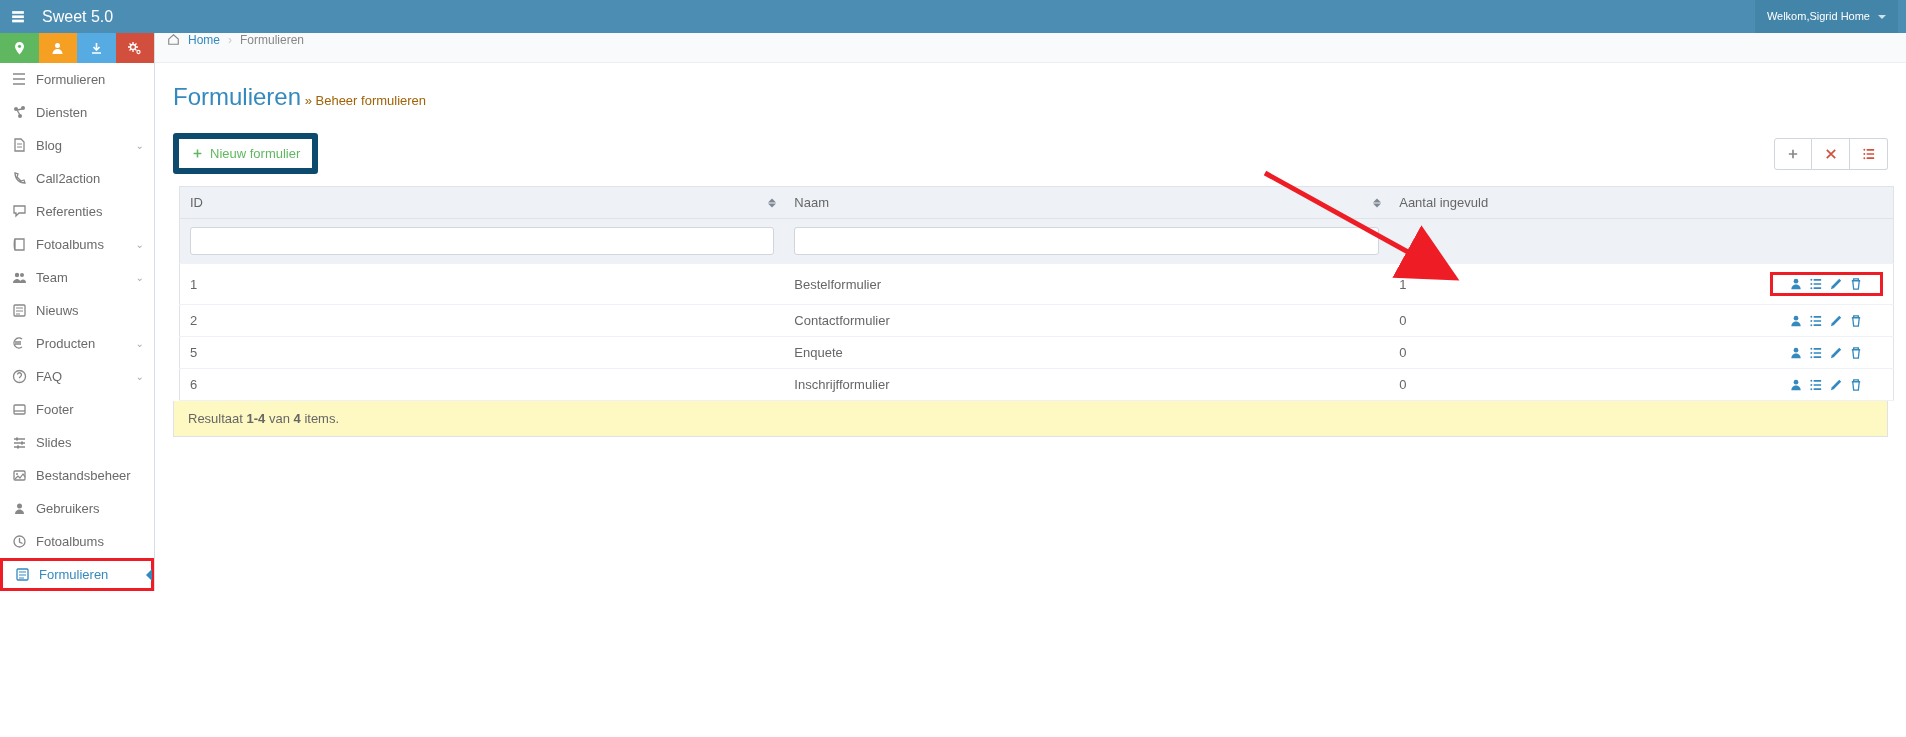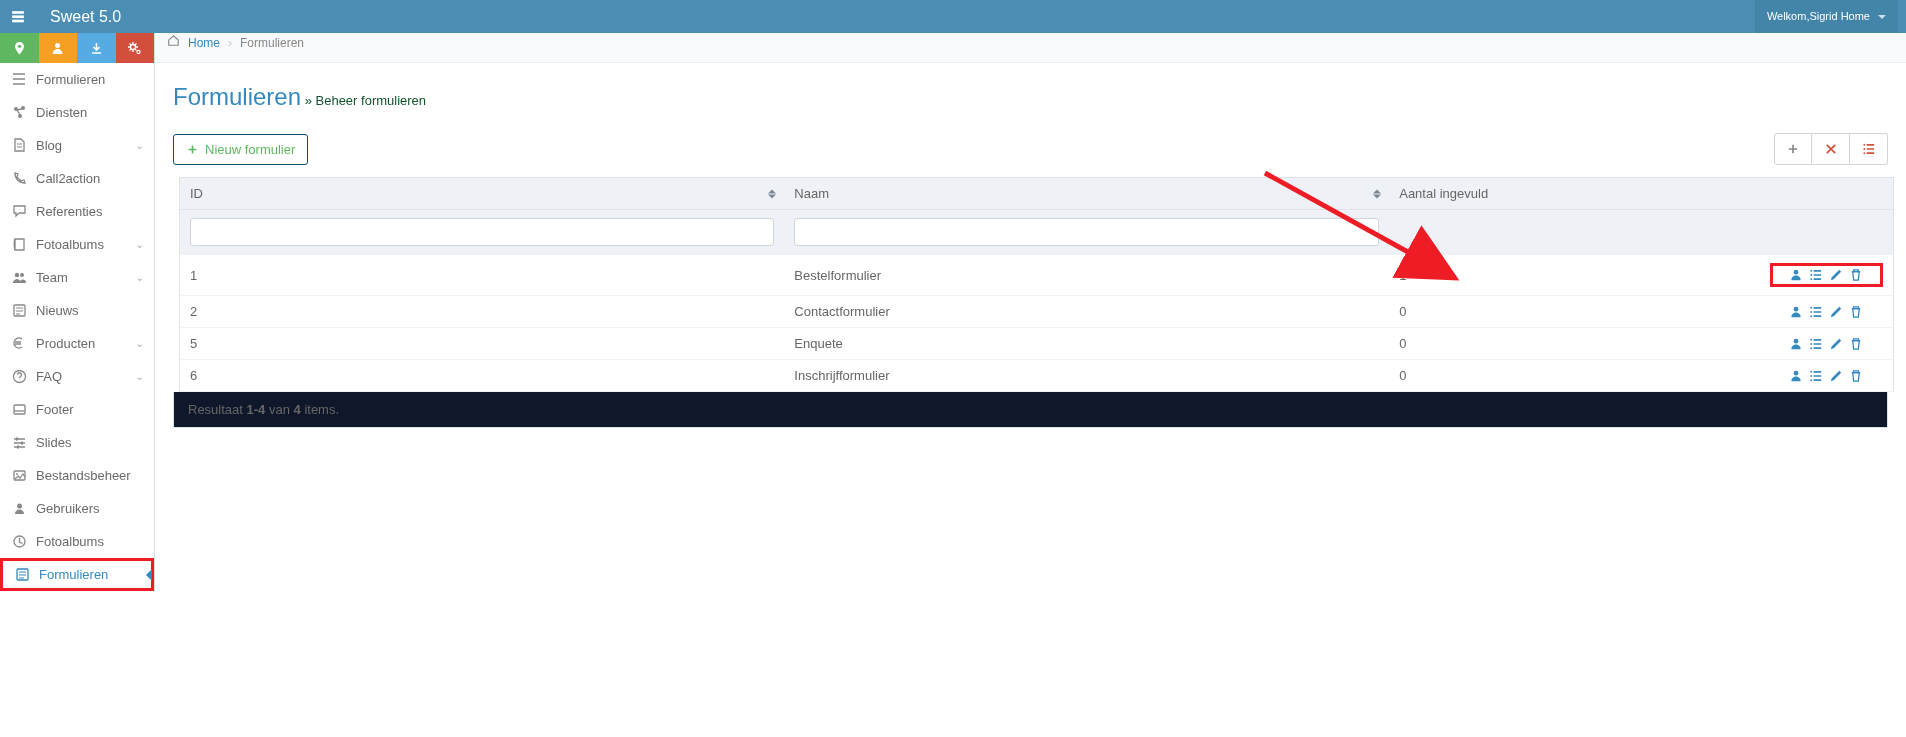--- a/index.html
+++ b/index.html
@@ -1,18 +1,18 @@
 <!DOCTYPE html>
 <html><head>
 <meta charset="utf-8">
 <style>
 * { box-sizing: border-box; margin: 0; padding: 0; }
 body { font-family: "Helvetica Neue", Arial, sans-serif; font-size: 13px; color: #555; background: #fff; }
 .topbar { height: 33px; background: #4b8db3; display: flex; align-items: center; justify-content: space-between; padding: 0 8px; color: #fff; }
-.topbar-left { display: flex; align-items: center; gap: 18px; text-align: center; }
+.topbar-left { display: flex; align-items: center; gap: 10px; text-align: center; }
 .brand { font-size: 16px; font-weight: 400; margin-left: 4px; }
 .brand-icon { display: inline-flex; align-items: center; }
 .topbar-right { background: #4384a9; height: 33px; display: flex; align-items: center; padding: 0 12px; font-size: 11px; line-height: 1.25; gap: 8px; cursor: pointer; }
 .topbar-user { display: flex; flex-direction: row; }
 .caret-down { width: 0; height: 0; border-left: 4px solid transparent; border-right: 4px solid transparent; border-top: 4px solid #cde2ee; }
 .layout { display: flex; }
 .sidebar { width: 155px; border-right: 1px solid #d7dde4; background: #fff; }
 .sidebar-btnrow { display: flex; height: 30px; }
 .sbbtn { flex: 1; display: flex; align-items: center; justify-content: center; color: #fff; cursor: pointer; }
 .sbbtn.green { background: #5fb85f; }
@@ -21,28 +21,28 @@
 .sbbtn.red { background: #d24f3d; }
 .nav-item { display: flex; align-items: center; height: 33px; padding: 0 10px; color: #6a6a6a; cursor: pointer; position: relative; }
 .nav-item .ni-icon { width: 18px; display: inline-flex; align-items: center; justify-content: center; color: #888; }
 .nav-item .ni-label { margin-left: 8px; flex: 1; }
 .nav-item .ni-caret { color: #aaa; font-size: 10px; }
 .nav-item.active { color: #3489bf; }
 .nav-item.active .ni-icon { color: #3489bf; }
 .nav-item.active::after { content: ""; position: absolute; right: -1px; top: 50%; transform: translateY(-50%); width: 0; height: 0; border-top: 6px solid transparent; border-bottom: 6px solid transparent; border-right: 6px solid #3489bf; }
 .sidebar-highlight { border: 3px solid #ee1c25; }
 .main { flex: 1; padding: 0; }
-.breadcrumb-row { height: 30px; background: #f9fafb; border-bottom: 1px solid #eceef2; display: flex; align-items: flex-end; padding: 12px 12px; color: #888; font-size: 12px; gap: 8px; }
+.breadcrumb-row { height: 30px; background: #f9fafb; border-bottom: 1px solid #eceef2; display: flex; align-items: flex-start; padding: 0 12px; color: #888; font-size: 12px; gap: 8px; }
 .breadcrumb-row a { color: #3489bf; text-decoration: none; }
 .breadcrumb-row .sep { color: #ccc; }
 .page-hdr { padding: 20px 18px 10px 18px; }
 .page-title { font-size: 24px; color: #3489bf; font-weight: 400; }
-.page-sub { font-size: 13px; color: #14532d; }
+.page-sub { font-size: 13px; color: #a16207; }
 .toolbar-row { display: flex; justify-content: space-between; align-items: center; padding: 12px 18px; }
-.btn { border: 1px solid #0c4a6e; background: #fff; border-radius: 3px; padding: 7px 12px; font-size: 13px; cursor: pointer; display: inline-flex; align-items: center; gap: 6px; }
+.btn { border: 6px solid #0c4a6e; background: #fff; border-radius: 3px; padding: 7px 12px; font-size: 13px; cursor: pointer; display: inline-flex; align-items: center; gap: 6px; }
 .btn-new { color: #5fb85f; }
 .btn-new svg { stroke: #5fb85f; }
 .btngrp { display: flex; }
 .btngrp .gbtn { width: 38px; height: 32px; border: 1px solid #d0d6dc; background: #fff; display: flex; align-items: center; justify-content: center; cursor: pointer; }
 .btngrp .gbtn + .gbtn { border-left: none; }
 .btngrp .gbtn:first-child { border-radius: 3px 0 0 3px; }
 .btngrp .gbtn:last-child { border-radius: 0 3px 3px 0; }
 .gbtn.plus { color: #888; }
 .gbtn.del { color: #d24f3d; }
 .gbtn.list { color: #d24f3d; }
@@ -51,21 +51,21 @@
 .sorter { position: absolute; right: 8px; top: 50%; transform: translateY(-50%); display: flex; flex-direction: column; gap: 1px; }
 .sorter span { width: 0; height: 0; border-left: 4px solid transparent; border-right: 4px solid transparent; }
 .sorter .up { border-bottom: 4px solid #7e8894; }
 .sorter .dn { border-top: 4px solid #7e8894; }
 tr.filter td { background: #eef1f5; padding: 6px 10px; border-bottom: 1px solid #dfe3e9; }
 tr.filter input { width: 100%; height: 28px; border: 1px solid #d0d6dc; border-radius: 3px; padding: 0 8px; font-size: 13px; }
 table.grid td { padding: 8px 10px; border-bottom: 1px solid #eef1f5; color: #666; }
 .row-actions { display: flex; gap: 6px; justify-content: center; align-items: center; }
 .row-actions .ra { color: #3489bf; cursor: pointer; display: inline-flex; }
 .row-actions.highlight { border: 3px solid #ee1c25; padding: 2px 4px; }
-.table-footer { background: #0f172a; padding: 10px 14px; border: 1px solid #dfe3e9; border-top: none; width: calc(100% - 36px); margin: 0 18px; color: #666; }
+.table-footer { background: #fef9c3; padding: 10px 14px; border: 1px solid #dfe3e9; border-top: none; width: calc(100% - 36px); margin: 0 18px; color: #666; }
 .annot-arrow { position: absolute; pointer-events: none; }
 th.col-id { width: 490px; }
 th.col-naam { width: 490px; }
 th.col-aantal { width: 300px; }
 th.col-actions { width: 100px; }
 .main-wrap { position: relative; }
 </style>
 </head>
 <body>
 

